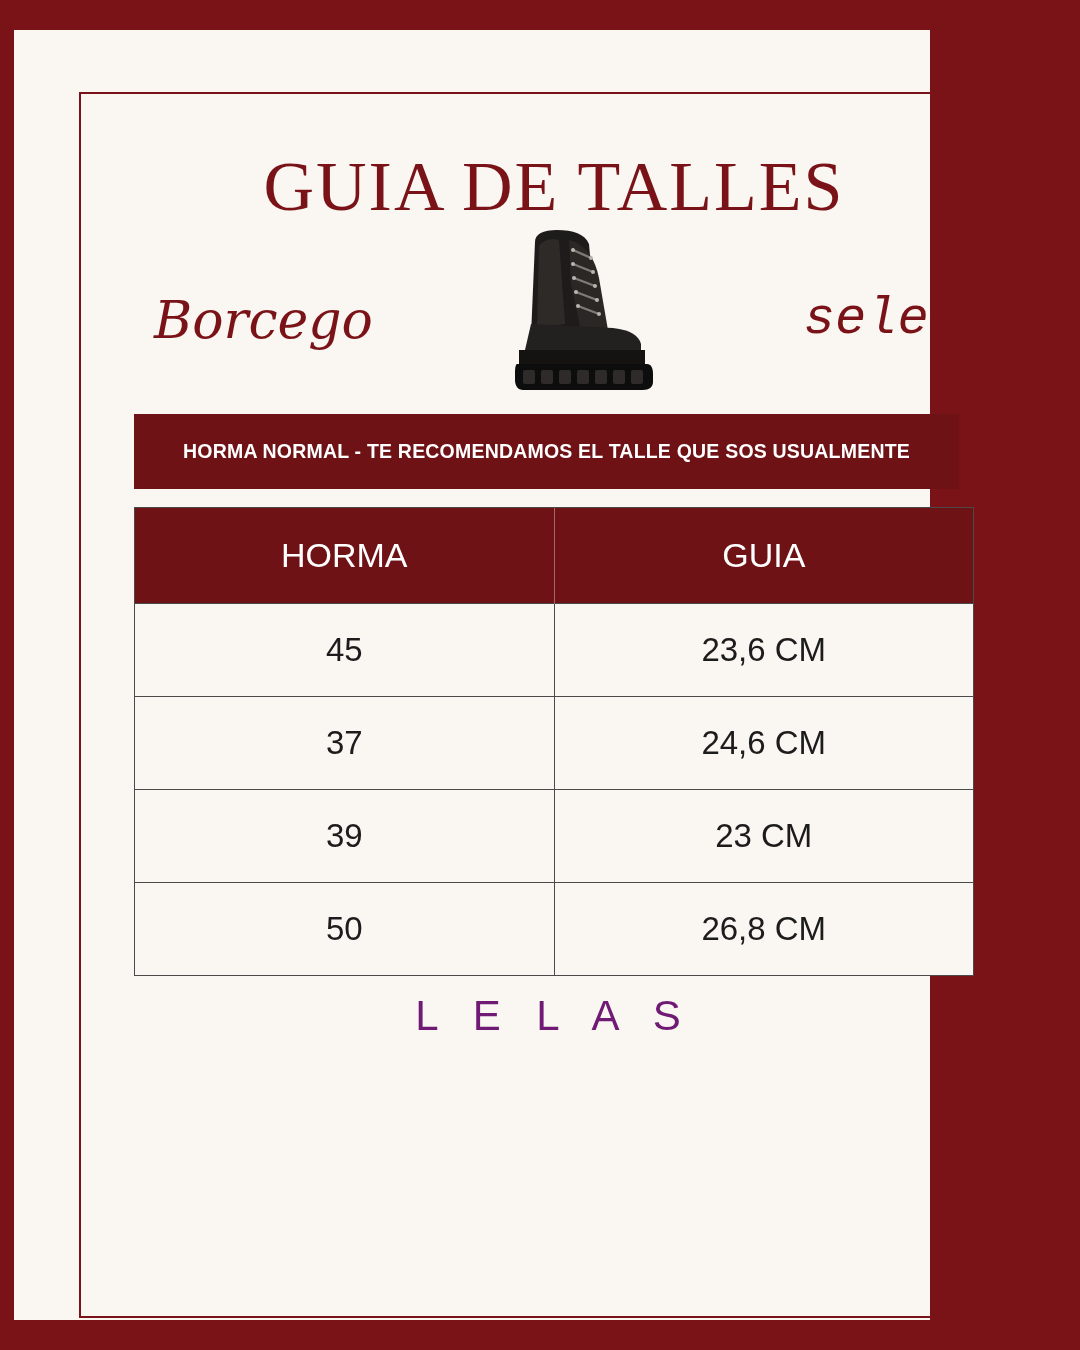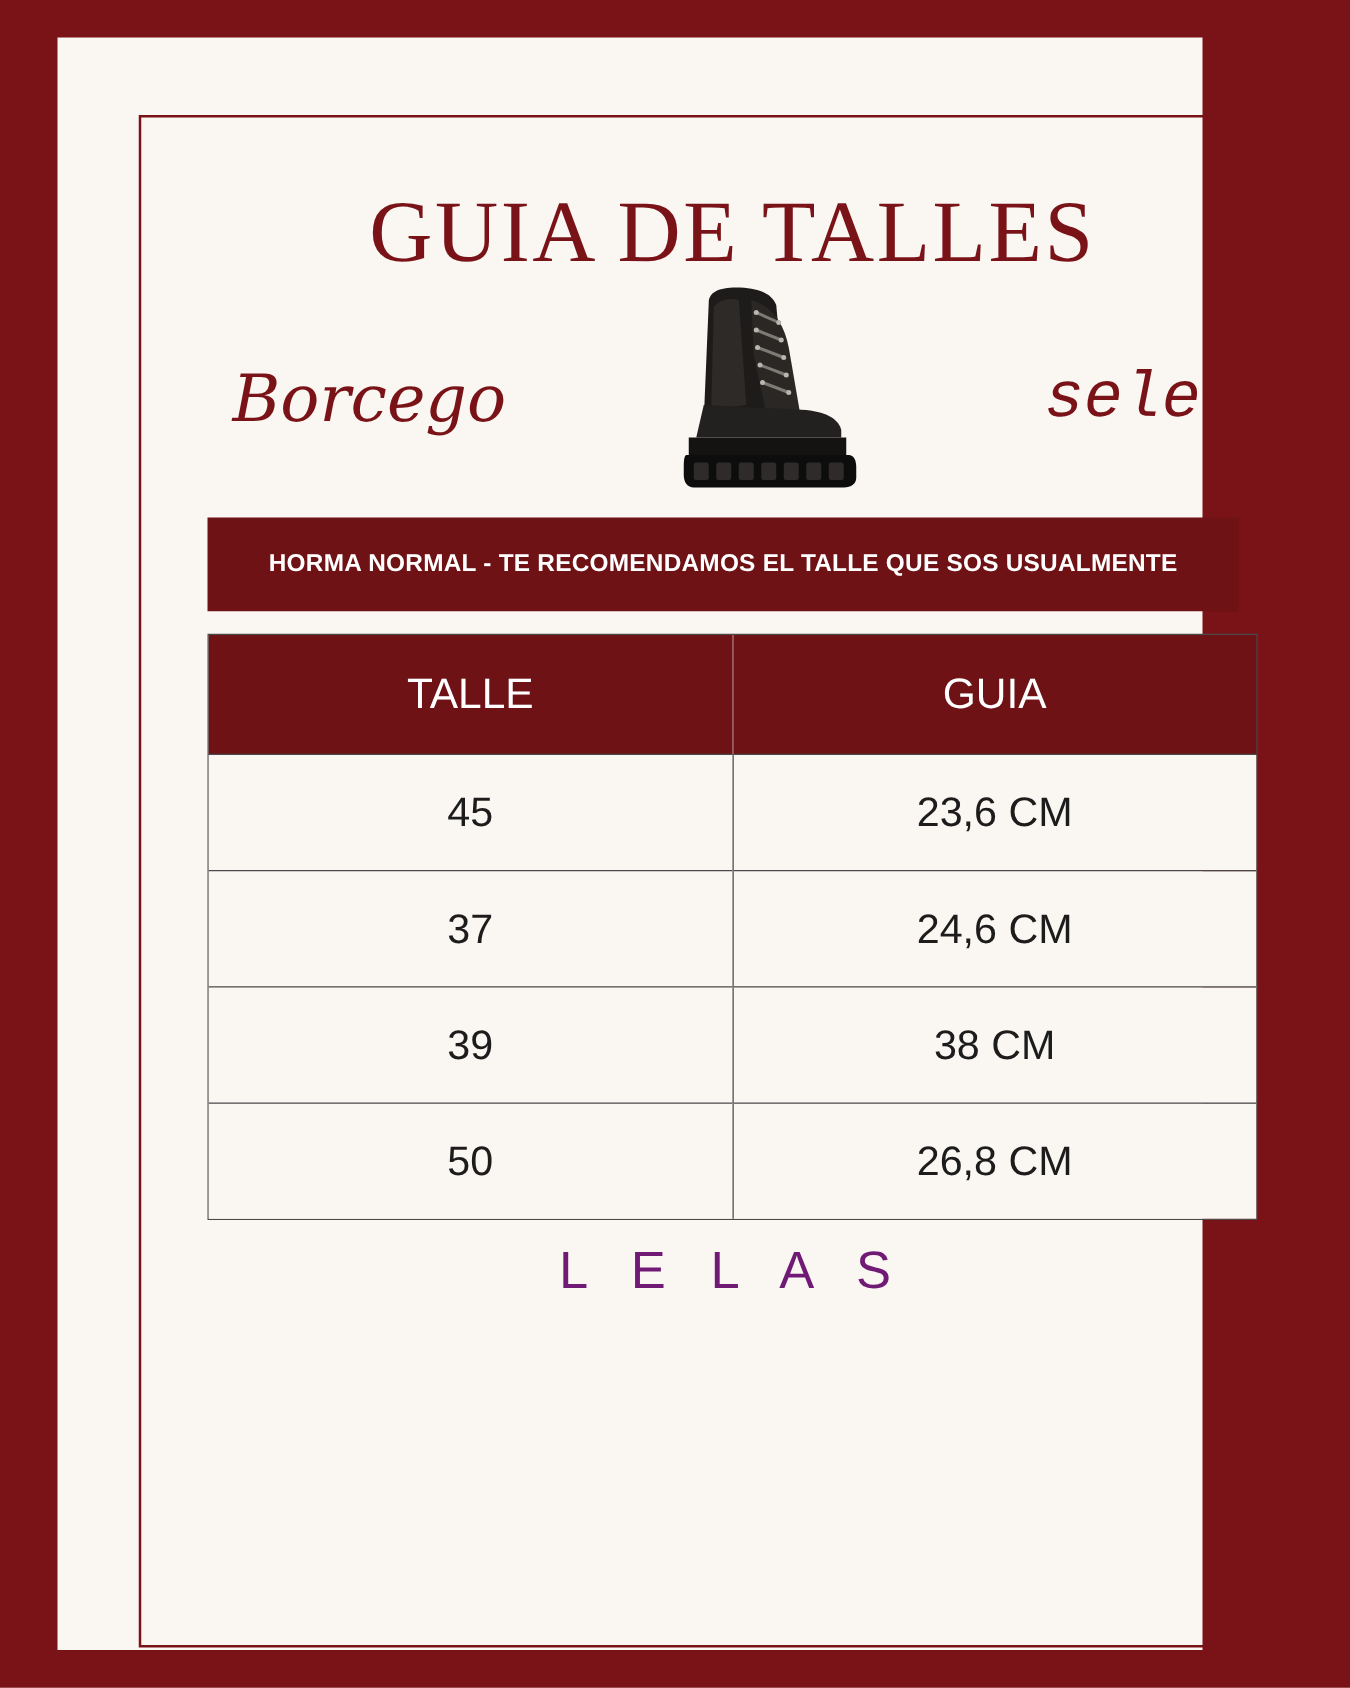--- a/index.html
+++ b/index.html
@@ -16,21 +16,21 @@
   .page {
     position: relative;
     width: 1080px;
     height: 1350px;
     background: #7a1318;
     box-sizing: border-box;
   }
   
   .panel {
     position: absolute;
-    left: 46px;
+    left: 14px;
     top: 30px;
     width: 916px;
     height: 1290px;
     background: #faf6f2;
     box-sizing: border-box;
   }
   
   .inner-border {
     position: absolute;
     left: 65px;
@@ -198,36 +198,36 @@
 
         <div class="script-right">selena</div>
       </div>
 
       <div class="banner">HORMA  NORMAL - TE RECOMENDAMOS  EL TALLE QUE SOS USUALMENTE</div>
 
       <div class="table-wrap">
         <table>
           <thead>
             <tr>
-              <th>TALLE</th>
+              <th>HORMA</th>
               <th>GUIA</th>
             </tr>
           </thead>
           <tbody>
             <tr>
               <td>45</td>
               <td>23,6 CM</td>
             </tr>
             <tr>
               <td>37</td>
               <td>24,6 CM</td>
             </tr>
             <tr>
               <td>39</td>
-              <td>38 CM</td>
+              <td>23 CM</td>
             </tr>
             <tr>
               <td>50</td>
               <td>26,8 CM</td>
             </tr>
           </tbody>
         </table>
       </div>
 
       <div class="brand">L E L A S</div>

